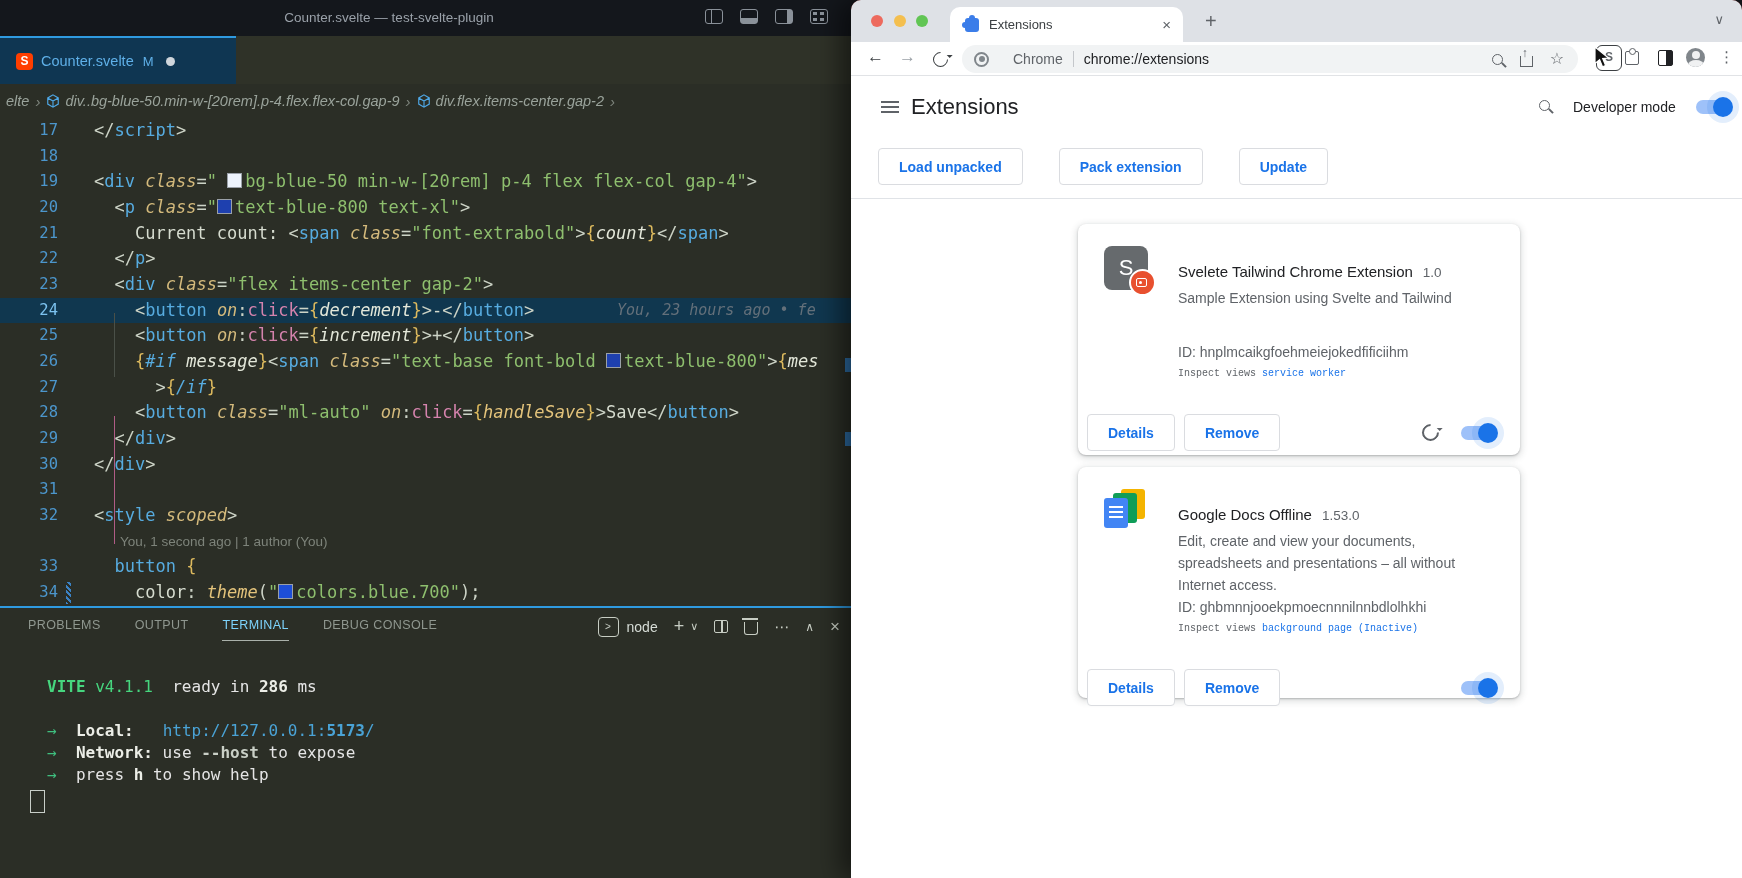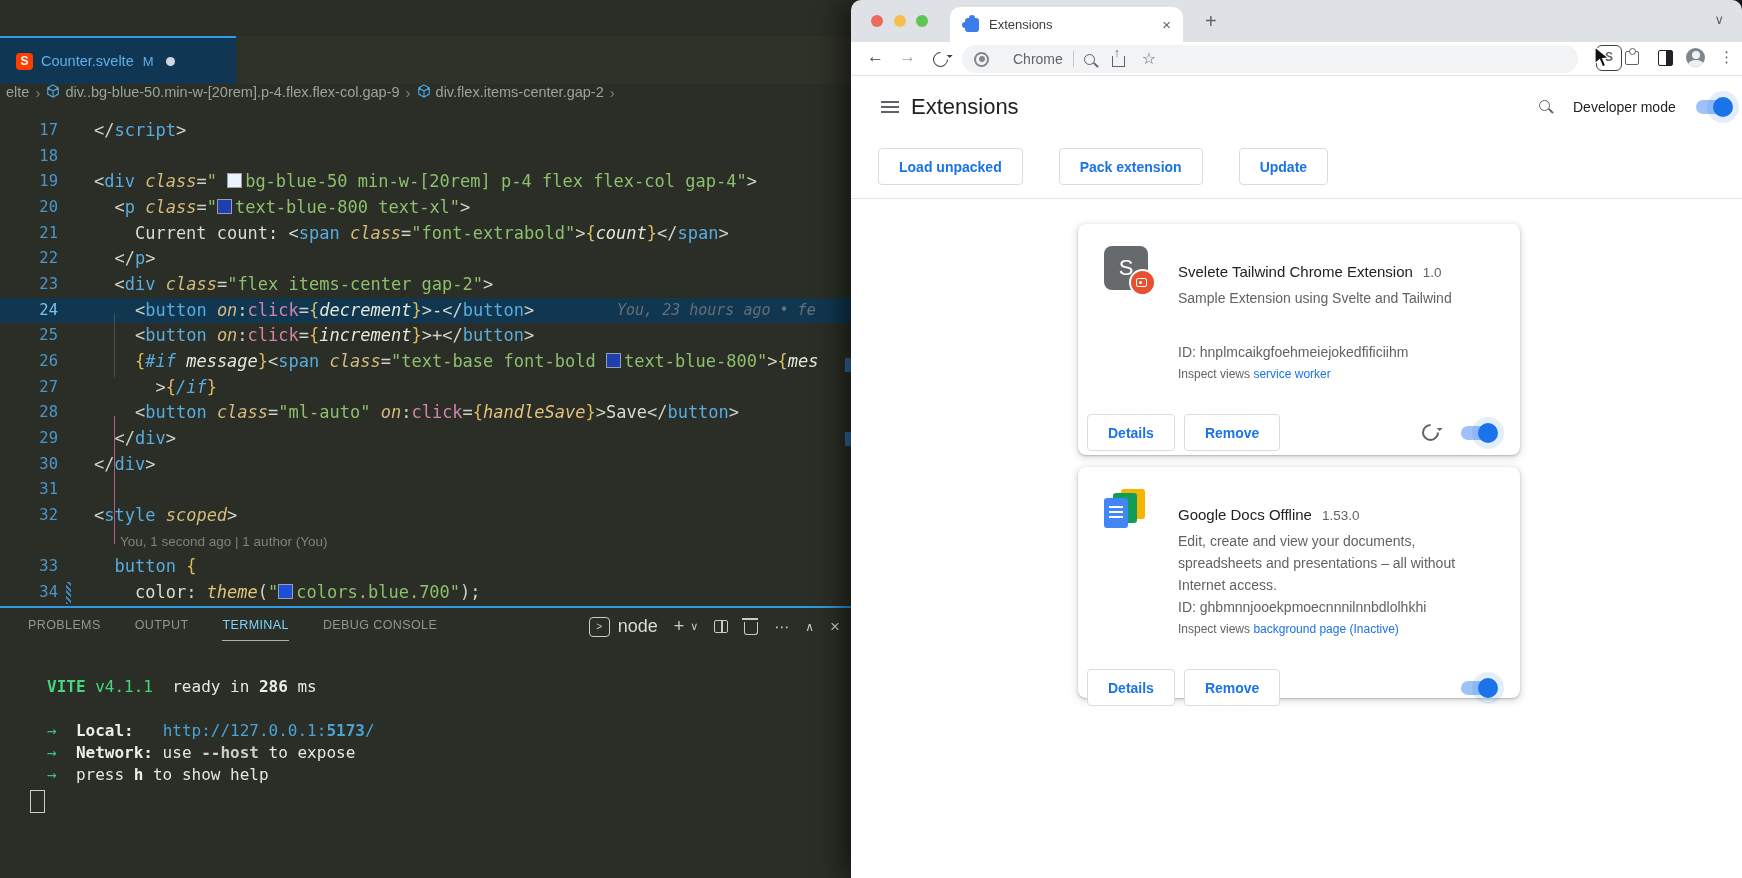--- a/index.html
+++ b/index.html
@@ -26,22 +26,22 @@
   .vs-tab-dot{margin-left:12px;width:9px;height:9px;border-radius:50%;background:#cfd6dc;}
   .vs-actions{position:absolute;right:26px;top:50px;display:flex;gap:15px;align-items:center;
     color:#c3c9bd;font-size:15px;}
   .vs-actions .dim{color:#70776c;}
   .circ{width:15px;height:15px;border:1.4px solid currentColor;border-radius:50%;
     display:flex;align-items:center;justify-content:center;font-size:9px;box-sizing:border-box;}
   .boxico{width:14px;height:13px;border:1.4px solid currentColor;border-radius:2px;position:relative;box-sizing:border-box;}
   .boxico.split::before{content:"";position:absolute;left:50%;top:0;bottom:0;width:1.4px;background:currentColor;}
   .boxico.pencil::before{content:"";position:absolute;right:-3px;bottom:-2px;width:6px;height:1.6px;background:currentColor;transform:rotate(-45deg);}
   .vs-breadcrumb{position:absolute;left:0;top:84px;width:100%;height:34px;display:flex;
-    padding-left:6px;box-sizing:border-box;color:#9aa39b;font-size:14.5px;
-    white-space:nowrap;overflow:hidden;background:#2b2e26;}
+    align-items:center;padding-left:6px;box-sizing:border-box;color:#9aa39b;font-size:14.5px;
+    white-space:nowrap;overflow:hidden;background:#2b2e26;font-style:italic;}
   .bc-chev{margin:0 6px;color:#7e857d;font-size:15px;}
   .bc-cube{width:14px;height:14px;margin-right:5px;flex:0 0 auto;}
   .vs-code{position:absolute;left:0;top:118px;width:100%;height:488px;overflow:hidden;
     font-family:"DejaVu Sans Mono",monospace;font-size:17px;background:#2b2e26;}
   .code-row{position:relative;height:25.68px;line-height:25.68px;white-space:pre;}
   .code-row.hl{background:#10374f;}
   .gutter{position:absolute;left:0;width:58px;text-align:right;color:#4c96cc;font-size:15.5px;display:inline-block;}
   .code-row.hl .gutter{color:#7cc2ef;}
   .ctext{position:absolute;left:94px;}
   .ctext.lens{font-family:"Liberation Sans",sans-serif;font-size:13.5px;color:#7d837a;left:120px;}
@@ -59,21 +59,21 @@
   .vs-panel{position:absolute;left:0;top:606px;width:100%;height:340px;background:#2b2e26;
     border-top:2px solid #2f9ae0;box-sizing:border-box;}
   .panel-tabs{position:absolute;left:28px;top:10px;display:flex;gap:34px;font-size:12.5px;
     letter-spacing:.4px;color:#8f978f;}
   .panel-tab{padding-bottom:8px;}
   .panel-tab.active{color:#7dd3fc;border-bottom:1.5px solid #aab1aa;}
   .panel-icons{position:absolute;right:20px;top:8px;display:flex;gap:16px;align-items:center;
     color:#c7cdc3;font-size:15px;}
   .nodebox{width:19px;height:18px;border:1.4px solid #c7cdc3;border-radius:4px;
     font-size:10px;display:flex;align-items:center;justify-content:center;color:#c7cdc3;}
-  .node-label{font-size:18px;color:#d6dcd6;margin-left:-8px;}
+  .node-label{font-size:14px;color:#d6dcd6;margin-left:-8px;}
   .trash{width:12px;height:12px;border:1.4px solid #c7cdc3;border-top:none;border-radius:0 0 3px 3px;position:relative;margin-top:4px;}
   .trash::before{content:"";position:absolute;left:-3px;top:-4px;width:16px;height:1.6px;background:#c7cdc3;}
   .term{position:absolute;left:47px;top:68px;font-family:"DejaVu Sans Mono",monospace;
     font-size:16px;line-height:22px;white-space:pre;}
   .t-vb{color:#46d67e;font-weight:bold}.t-vg{color:#46d67e}.t-dim{color:#e5e5e5}
   .t-wb{color:#eceee7;font-weight:bold}.t-cy{color:#4aa3d6}.t-cyb{color:#4aa3d6;font-weight:bold}
   .t-ar{color:#3fbf7f}.t-hb{color:#c9cfc6;font-weight:bold}
   .term-cursor{position:absolute;left:30px;top:182px;width:13px;height:21px;border:1.6px solid #c8cec8;}
   
   .chrome{position:absolute;left:851px;top:0;width:891px;height:878px;background:#7f1d1d;
@@ -154,37 +154,46 @@
   .doc.g{left:9px;top:4px;background:#0f9d58;}
   .doc.b{left:0;top:9px;background:#4285f4;}
   .doc.b::before{content:"";position:absolute;left:5px;top:8px;width:14px;height:2px;background:#fff;
     box-shadow:0 5px #fff,0 10px #fff;}
   .card-text{margin-left:30px;flex:1;display:flex;flex-direction:column;min-width:0;}
   .card-title-row{display:flex;align-items:baseline;}
   .ext-name{font-size:15px;color:#202124;}
   .ext-ver{font-size:13.5px;color:#5f6368;margin-left:10px;margin-top:19px;}
   .ext-desc{margin-top:7px;font-size:14px;line-height:22px;color:#5f6368;}
   .ext-id{margin-top:auto;font-size:14px;color:#5f6368;line-height:22px;}
-  .ext-inspect{font-size:12px;color:#5f6368;line-height:22px;}
+  .ext-inspect{font-size:10px;color:#5f6368;line-height:22px;font-family:Liberation Mono, monospace;}
   .ext-inspect a{color:#1a73e8;text-decoration:none;}
   .card-footer{display:flex;align-items:center;padding:0 25px 5px 9px;height:35px;}
   .card-footer .cr-btn{margin-right:9px;}
   .card-reload{margin-left:auto;margin-right:22px;width:13px;height:13px;border:2px solid #5f6368;
     border-radius:50%;border-top-color:transparent;transform:rotate(45deg);position:relative;}
   .card-reload::before{content:"";position:absolute;left:9px;top:-4px;border:3.5px solid transparent;border-left-color:#5f6368;transform:rotate(45deg);}
   .card-toggle-wrap{flex:0 0 auto;}
   .card-toggle-wrap.push{margin-left:auto;}
   .cursor-ptr{position:absolute;left:1594px;top:46px;z-index:50;}
 </style>
 </head>
 <body>
 
 <div class="screen">
 
   <div class="vscode">
+    <div class="vs-titlebar">
+      <div class="vs-title">Counter.svelte — test-svelte-plugin</div>
+      <div class="vs-tb-icons">
+        <div class="tbico left"></div>
+        <div class="tbico panel"></div>
+        <div class="tbico right"></div>
+        <div class="tbico grid"></div>
+      </div>
+    </div>
 
     <div class="vs-tabstrip">
       <div class="vs-tab">
         <div class="svelte-logo">S</div>
         <span class="vs-tab-label">Counter.svelte</span>
         <span class="vs-tab-git">M</span>
         <span class="vs-tab-dot"></span>
       </div>
       <div class="vs-actions">
         <span>⇅</span>
@@ -278,20 +287,21 @@
     </div>
 
     <div class="cr-toolbar">
       <span class="nav" style="left:16px;">←</span>
       <span class="nav disabled" style="left:48px;">→</span>
       <span class="reload-ico" style="left:82px;top:10px;"></span>
       <div class="omnibox">
         <span class="cr-logo"></span>
         <span class="omni-scheme">Chrome</span>
         <span class="omni-div"></span>
+        <span class="omni-url">chrome://extensions</span>
         <span class="omni-right">
           <span class="mag"></span>
           <span class="share-ico"></span>
           <span class="star">☆</span>
         </span>
       </div>
       <span class="ext-pin">S</span>
       <span class="puzzle-ico"></span>
       <span class="bw-ico"></span>
       <span class="avatar"></span>

